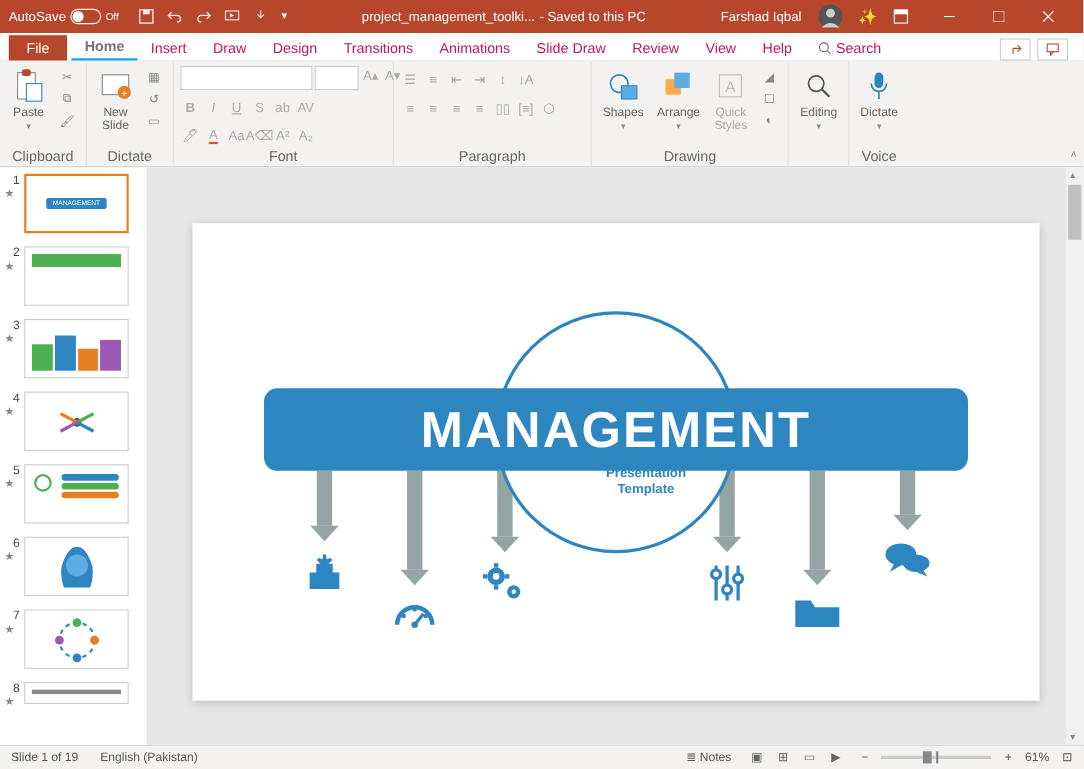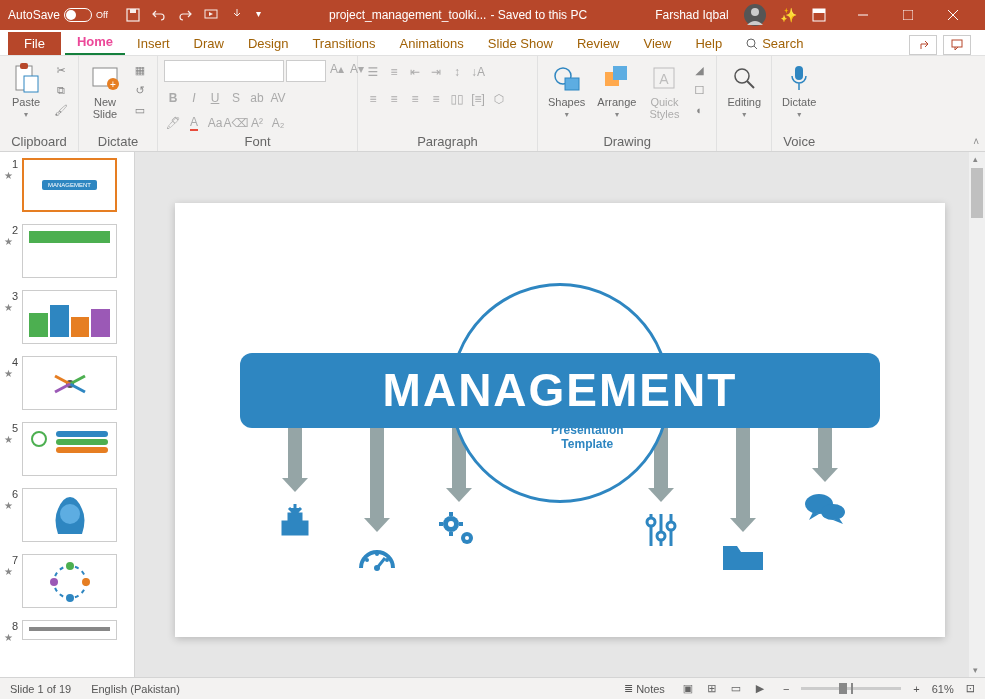--- a/index.html
+++ b/index.html
@@ -12,23 +12,23 @@
 .toggle-knob { width: 10px; height: 10px; background: #fff; border-radius: 50%; }
 .qat { display: flex; gap: 12px; padding: 0 10px; }
 .qat-icon { width: 14px; height: 14px; opacity: 0.9; }
 .titlebar-center { flex: 1; text-align: center; display: flex; justify-content: center; align-items: flex-end; gap: 4px; }
 .titlebar-right { display: flex; align-items: center; gap: 14px; padding: 0 10px; }
 .win-controls { display: flex; gap: 0; }
 .win-btn { width: 45px; height: 30px; display: flex; align-items: center; justify-content: center; }
 
 
 .tabs { height: 26px; background: #fff; display: flex; align-items: flex-end; border-bottom: 1px solid #e1e1e1; padding: 0 8px; }
-.tab { padding: 4px 12px; font-size: 13px; color: #a16207; cursor: pointer; }
+.tab { padding: 4px 12px; font-size: 13px; color: #be185d; cursor: pointer; }
 .tab.file { background: #b7472a; color: #fff; padding: 4px 16px; margin-right: 4px; }
-.tab.active { color: #ec4899; border-bottom: 2px solid #15803d; font-weight: 600; }
+.tab.active { color: #737373; border-bottom: 2px solid #0ea5e9; font-weight: 600; }
 .tabs-right { margin-left: auto; display: flex; gap: 6px; padding-right: 6px; }
 .tab-right-btn { width: 28px; height: 20px; border: 1px solid #ccc; display: flex; align-items: center; justify-content: center; font-size: 11px; color: #b7472a; }
 
 
 .ribbon { height: 96px; background: #f3f2f1; display: flex; border-bottom: 1px solid #d4d4d4; font-size: 11px; color: #666; position: relative; }
 .ribbon-group { display: flex; flex-direction: column; border-right: 1px solid #e1e1e1; padding: 4px 6px 2px; }
 .group-content { flex: 1; display: flex; align-items: flex-start; gap: 4px; }
 .group-label { text-align: center; font-size: 13px; color: #666; padding-top: 2px; }
 .big-btn { display: flex; flex-direction: column; align-items: center; gap: 2px; padding: 2px 4px; min-width: 40px; }
 .big-btn .ico { width: 32px; height: 32px; display: flex; align-items: center; justify-content: center; }
@@ -163,21 +163,21 @@
 </div>
 
 <div class="tabs">
   <div class="tab file">File</div>
   <div class="tab active">Home</div>
   <div class="tab">Insert</div>
   <div class="tab">Draw</div>
   <div class="tab">Design</div>
   <div class="tab">Transitions</div>
   <div class="tab">Animations</div>
-  <div class="tab">Slide Show</div>
+  <div class="tab">Slide Draw</div>
   <div class="tab">Review</div>
   <div class="tab">View</div>
   <div class="tab">Help</div>
   <div class="tab" style="display:flex;align-items:center;gap:4px">
     <svg width="12" height="12">
         <circle cx="5" cy="5" r="4" fill="none" stroke="#666"></circle>
         <line x1="8" y1="8" x2="11" y2="11" stroke="#666"></line>
       </svg>
     <span>Search</span>
   </div>

